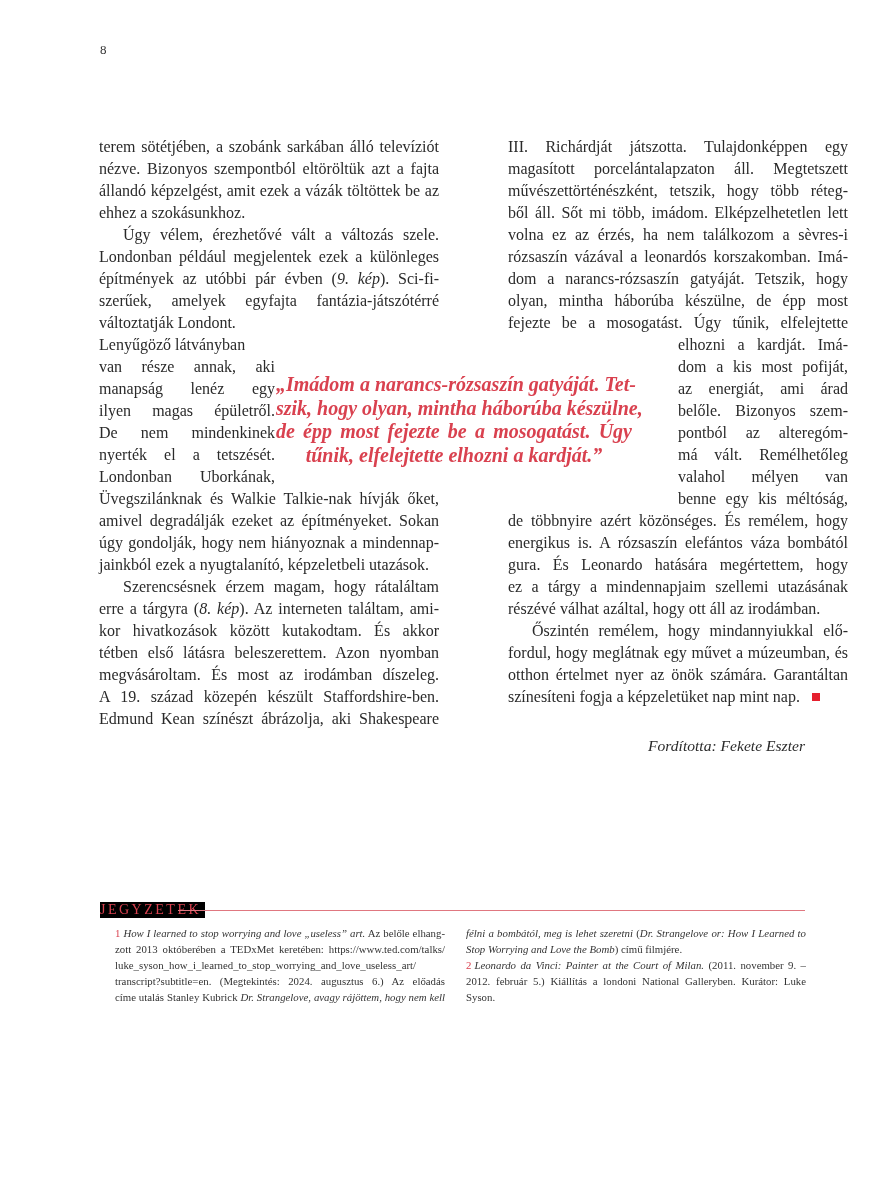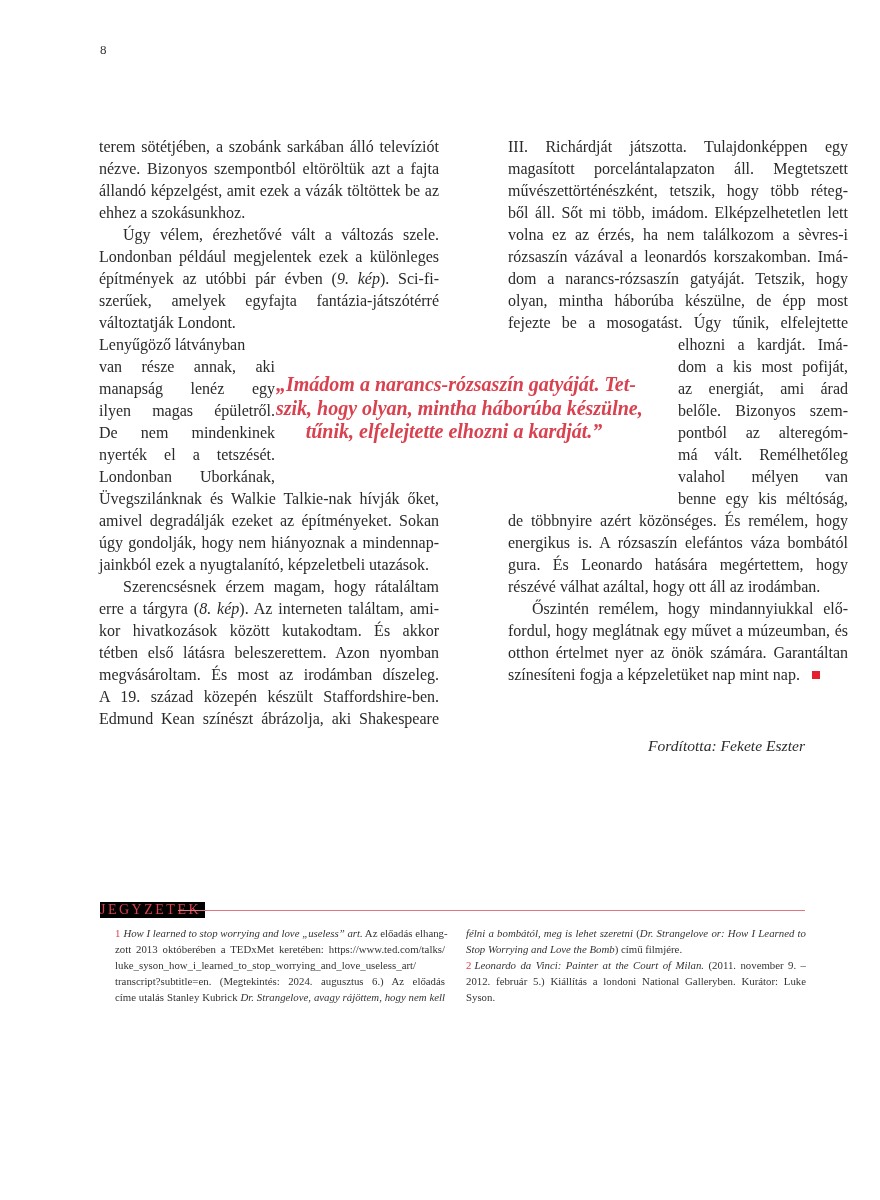--- a/index.html
+++ b/index.html
@@ -81,42 +81,44 @@
   <span class="line narrow-right">dom a kis most pofiját,</span>
   <span class="line narrow-right">az energiát, ami árad</span>
   <span class="line narrow-right">belőle. Bizonyos szem-</span>
   <span class="line narrow-right">pontból az alteregóm-</span>
   <span class="line narrow-right">má vált. Remélhetőleg</span>
   <span class="line narrow-right">valahol mélyen van</span>
   <span class="line narrow-right">benne egy kis méltóság,</span>
   <span class="line">de többnyire azért közönséges. És remélem, hogy</span>
   <span class="line">energikus is. A rózsaszín elefántos váza bombától</span>
   <span class="line">gura. És Leonardo hatására megértettem, hogy</span>
+  <span class="line">ez a tárgy a mindennapjaim szellemi utazásának</span>
   <span class="line last">részévé válhat azáltal, hogy ott áll az irodámban.</span>
   <span class="line indent">Őszintén remélem, hogy mindannyiukkal elő-</span>
   <span class="line">fordul, hogy meglátnak egy művet a múzeumban, és</span>
   <span class="line">otthon értelmet nyer az önök számára. Garantáltan</span>
   <span class="line last"><span>színesíteni fogja a képzeletüket nap mint nap.</span><span class="end-mark"></span></span>
 </div>
 
 <div class="pullquote">
   <span class="pq-line">„Imádom a narancs-rózsaszín gatyáját. Tet-</span>
   <span class="pq-line">szik, hogy olyan, mintha háborúba készülne,</span>
+  <span class="pq-line">de épp most fejezte be a mosogatást. Úgy</span>
   <span class="pq-line center">tűnik, elfelejtette elhozni a kardját.”</span>
 </div>
 
 <div class="translator">Fordította: Fekete Eszter</div>
 
 <div class="notes-heading">
   <span class="label">Jegyzetek</span>
   <span class="rule"></span>
 </div>
 
 <div class="notes notes-left">
-  <span class="nline"><span class="fn-num">1</span><em>How I learned to stop worrying and love „useless” art.</em><span> Az előadás elhang-</span></span>
+  <span class="nline"><span class="fn-num">1</span><em>How I learned to stop worrying and love „useless” art.</em><span> Az belőle elhang-</span></span>
   <span class="nline">zott 2013 októberében a TEDxMet keretében: https://www.ted.com/talks/</span>
   <span class="nline">luke_syson_how_i_learned_to_stop_worrying_and_love_useless_art/</span>
   <span class="nline">transcript?subtitle=en. (Megtekintés: 2024. augusztus 6.) Az előadás</span>
   <span class="nline"><span>címe utalás Stanley Kubrick </span><em>Dr. Strangelove, avagy rájöttem, hogy nem kell</em></span>
 </div>
 
 <div class="notes notes-right">
   <span class="nline"><em>félni a bombától, meg is lehet szeretni</em><span> (</span><em>Dr. Strangelove or: How I Learned to</em></span>
   <span class="nline last"><em>Stop Worrying and Love the Bomb</em><span>) című filmjére.</span></span>
   <span class="nline"><span class="fn-num">2</span><em>Leonardo da Vinci: Painter at the Court of Milan.</em><span> (2011. november 9. –</span></span>

